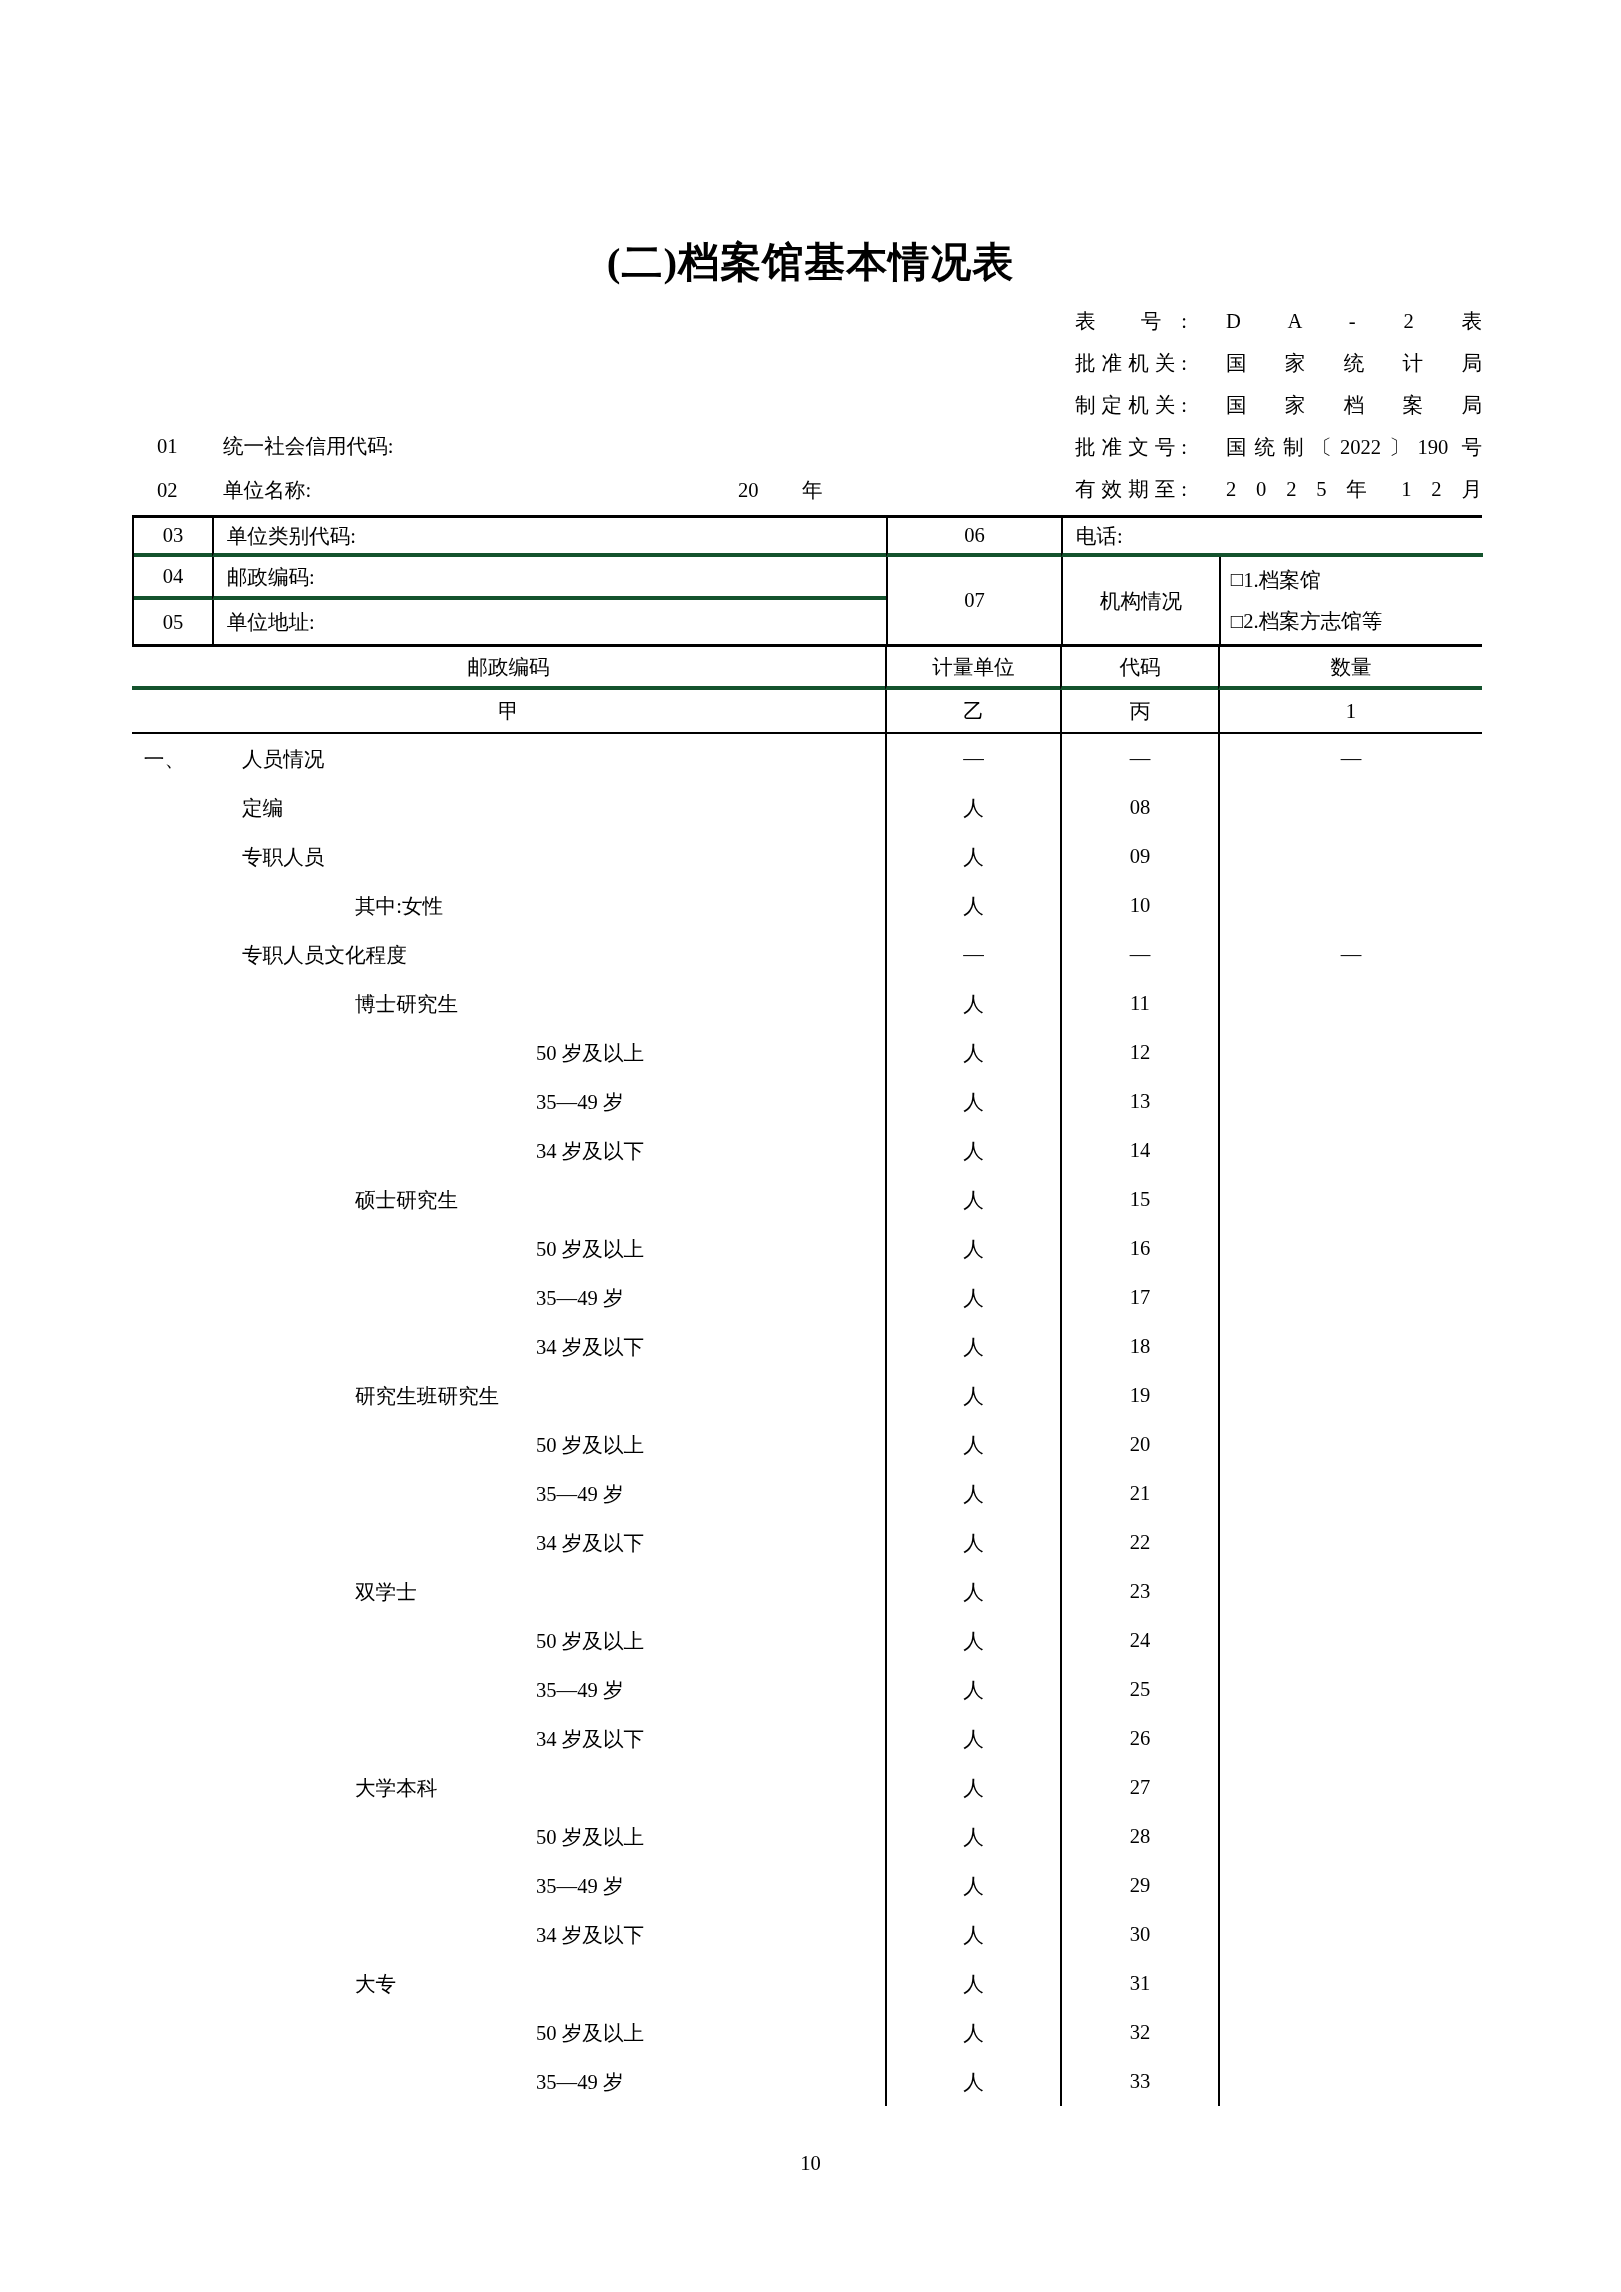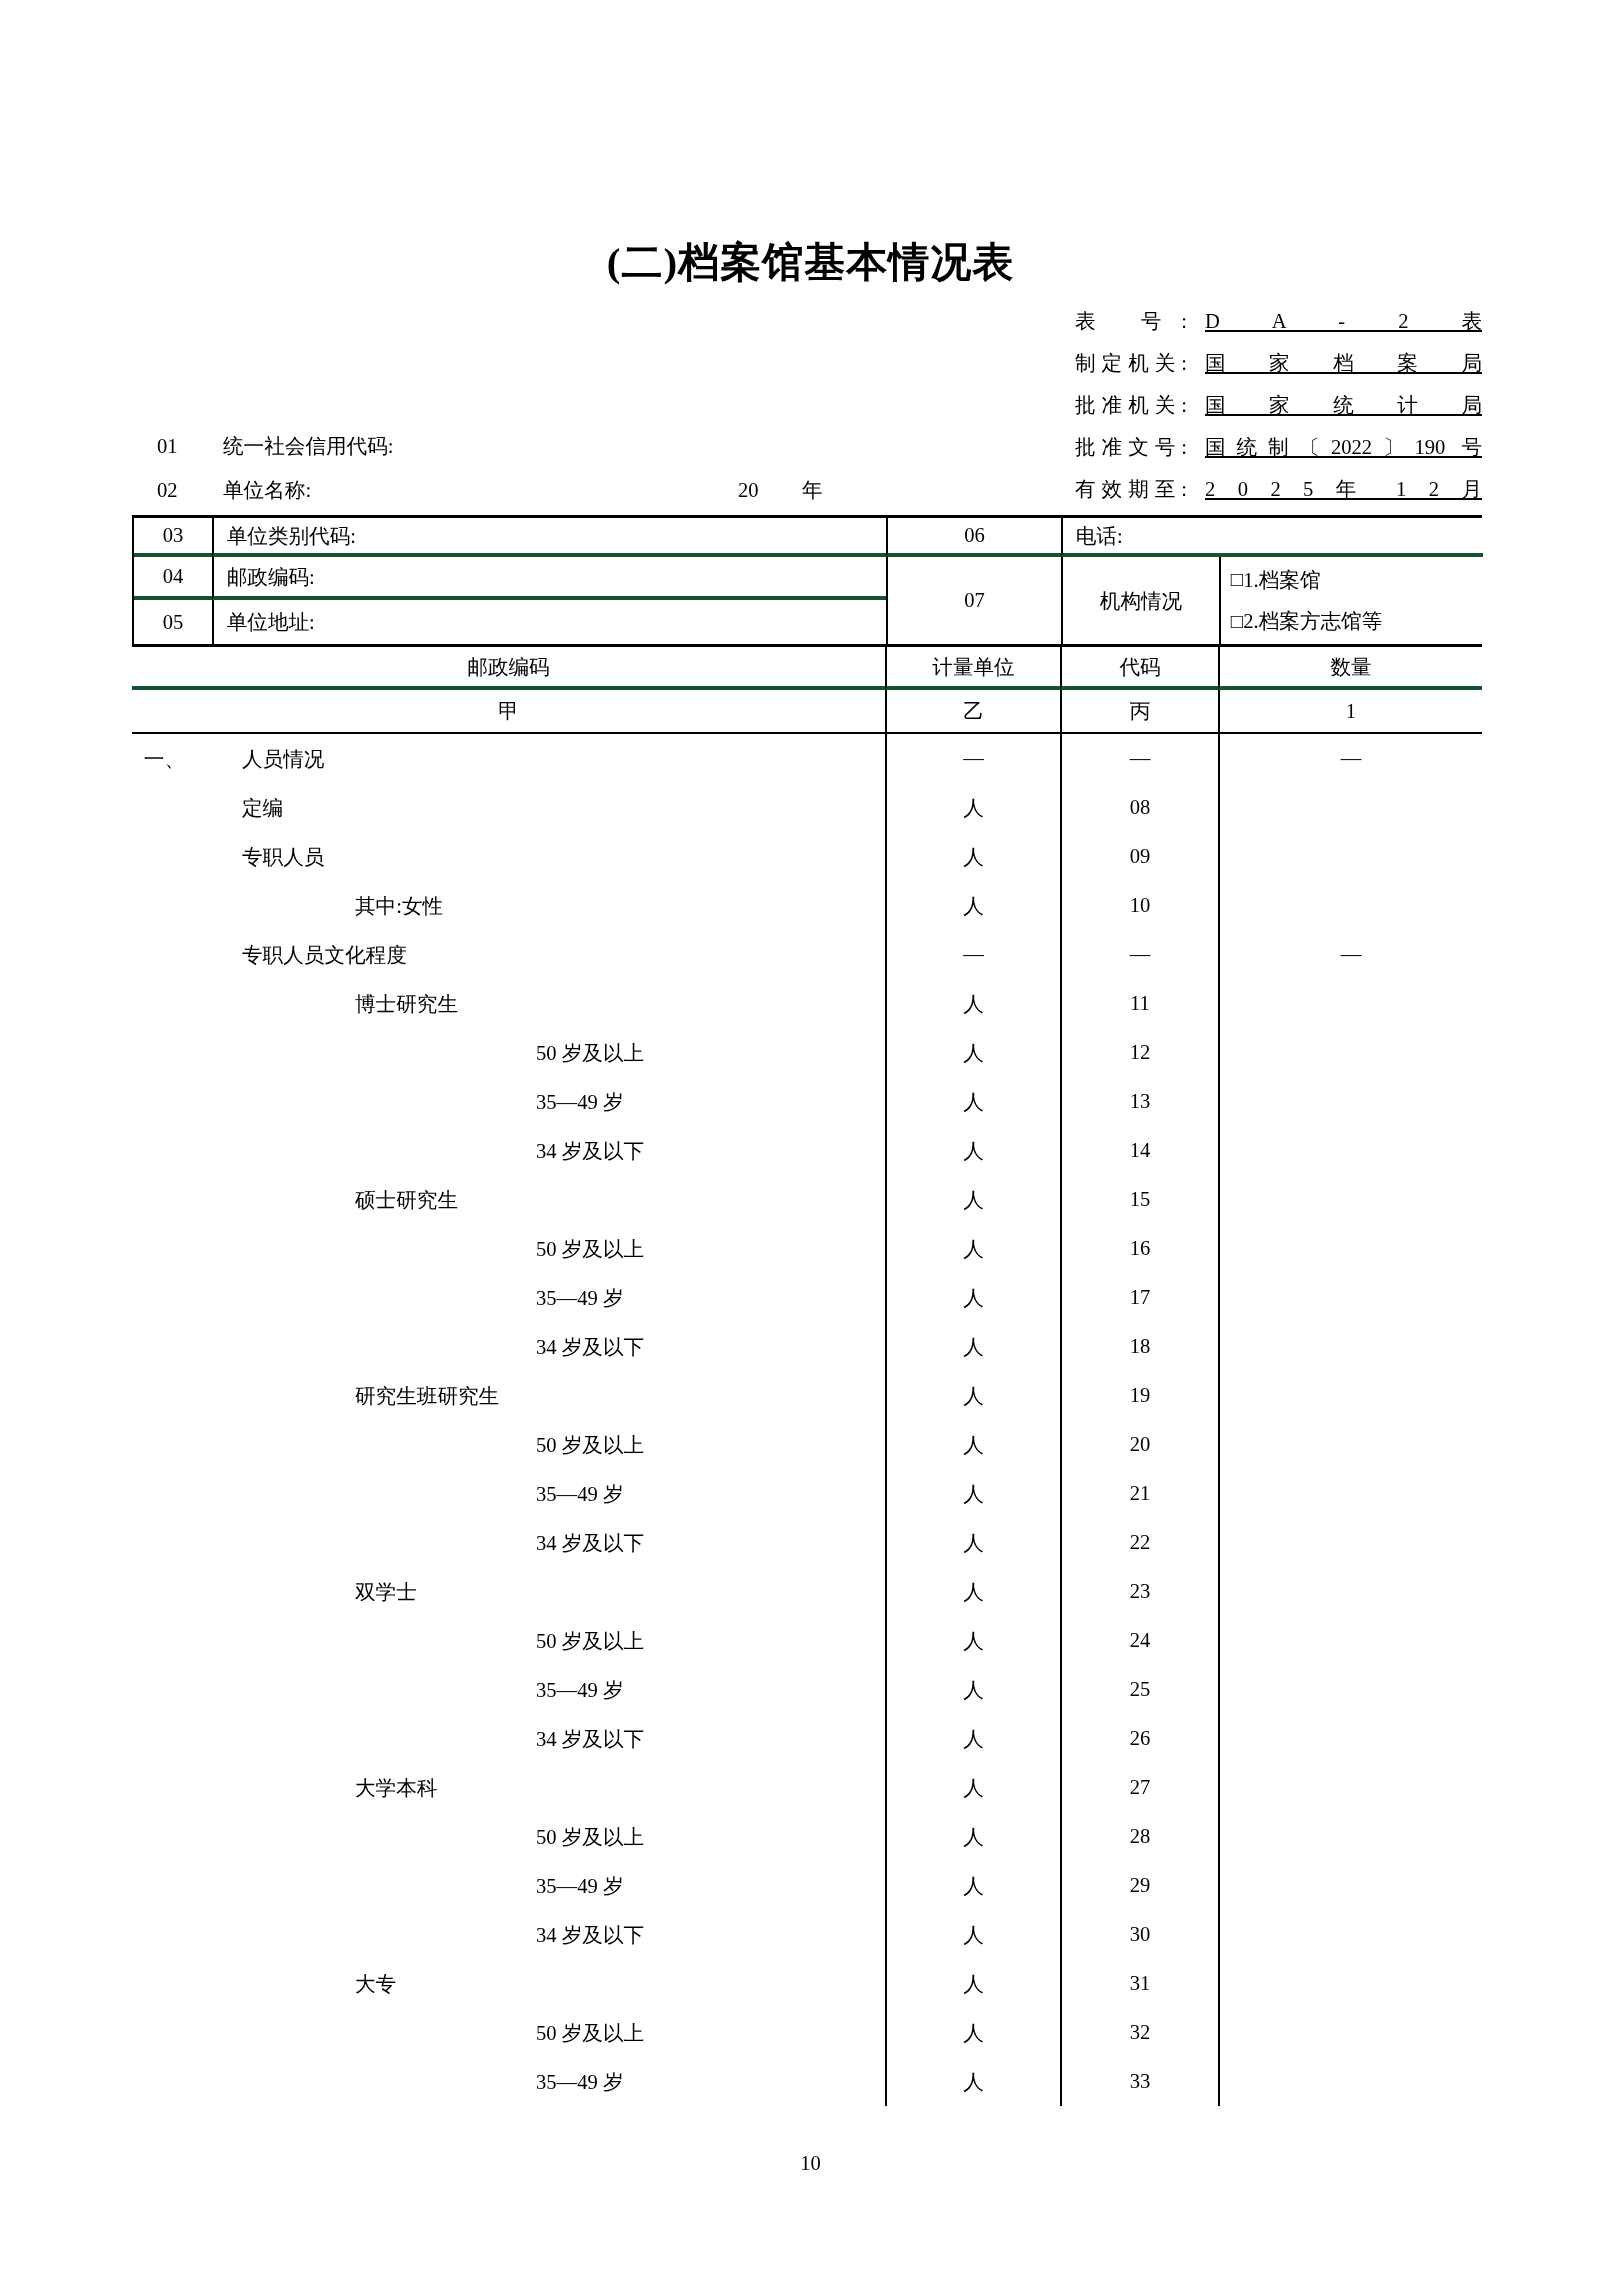--- a/index.html
+++ b/index.html
@@ -23,22 +23,22 @@
   
   .meta-block {
     position:absolute; left:1075px; top:300px; width:407px;
   }
   .meta-line { display:flex; align-items:center; height:42px; }
   .meta-label {
     display:inline-block; width:112px;
     text-align:justify; text-align-last:justify;
   }
   .meta-value {
-    display:inline-block; flex:1; margin-left:18px;
-    text-align:justify; text-align-last:justify;text-decoration:underline;
+    display:inline-block; flex:1; margin-left:39px;
+    text-align:justify; text-align-last:justify;
   }
   
   .abs { position:absolute; line-height:29px; }
   
   .formbox { position:absolute; left:132px; top:515px; width:1350px; }
   .grid-top {
     display:grid;
     grid-template-columns:78px 674px 175px 158px 264px;
     grid-template-rows:39px 43px 44px;
     grid-template-areas:
@@ -89,27 +89,27 @@
   <div class="title">(二)档案馆基本情况表</div>
 
   <div class="meta-block">
 
       <div class="meta-line">
         <span class="meta-label">表 号:</span>
         <span class="meta-value">D A - 2 表</span>
       </div>
 
       <div class="meta-line">
+        <span class="meta-label">批准机关:</span>
+        <span class="meta-value">国 家 统 计 局</span>
+      </div>
+
+      <div class="meta-line">
         <span class="meta-label">制定机关:</span>
         <span class="meta-value">国 家 档 案 局</span>
-      </div>
-
-      <div class="meta-line">
-        <span class="meta-label">批准机关:</span>
-        <span class="meta-value">国 家 统 计 局</span>
       </div>
 
       <div class="meta-line">
         <span class="meta-label">批准文号:</span>
         <span class="meta-value">国统制〔2022〕190 号</span>
       </div>
 
       <div class="meta-line">
         <span class="meta-label">有效期至:</span>
         <span class="meta-value">2 0 2 5 年 1 2 月</span>

